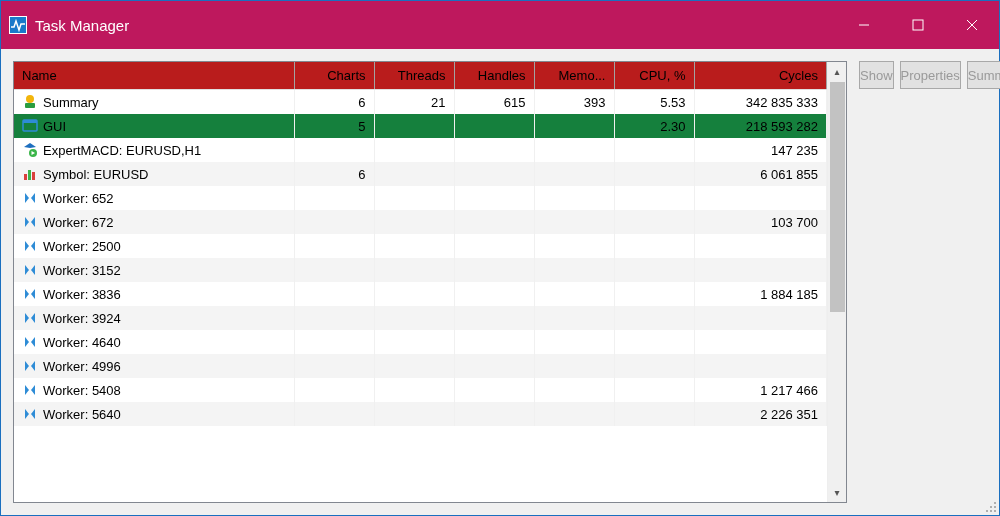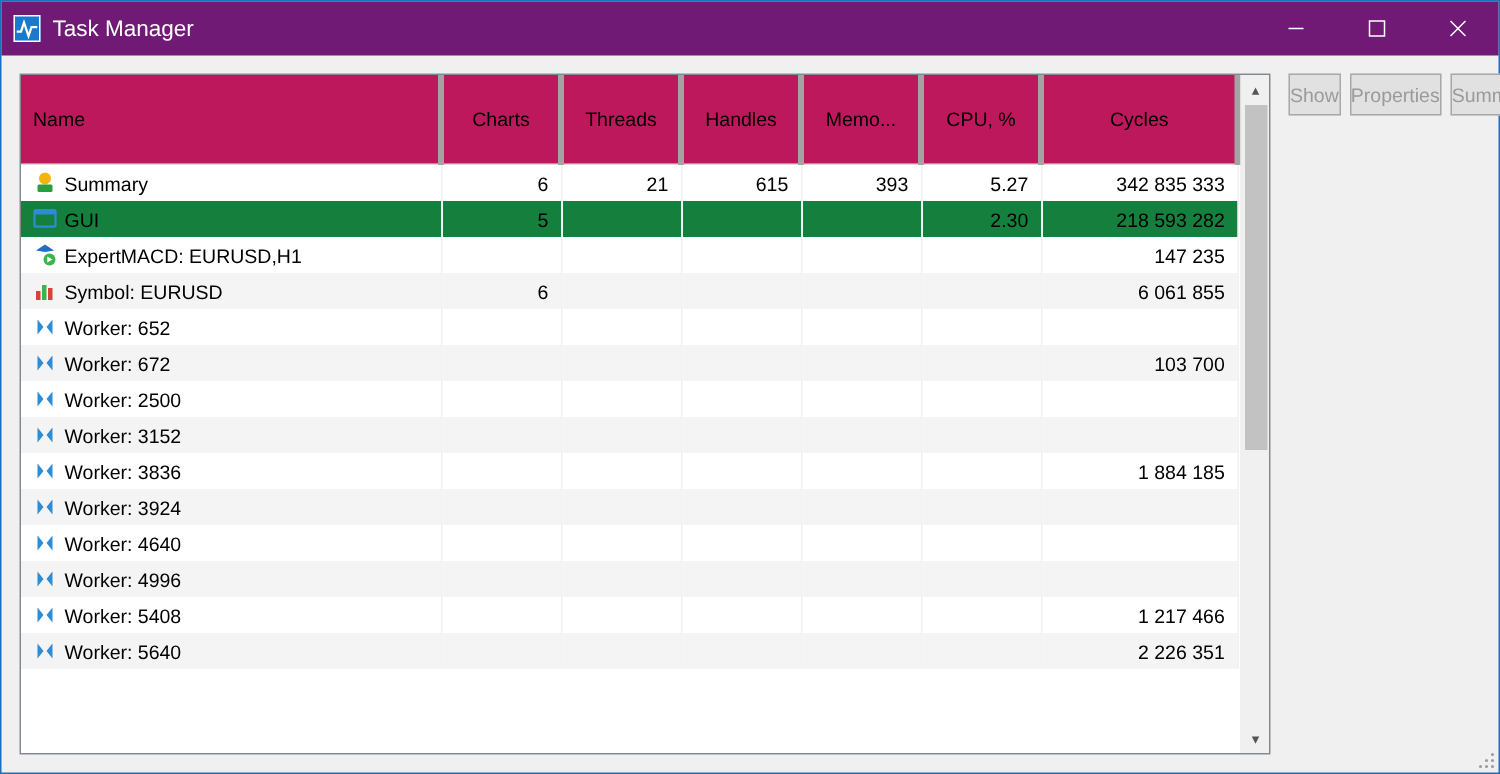--- a/index.html
+++ b/index.html
@@ -4,21 +4,21 @@
 <style>
   * { box-sizing: border-box; }
   html, body { margin: 0; padding: 0; font-family: "Segoe UI", Tahoma, sans-serif; font-size: 13px; }
   .window {
     width: 1000px; height: 516px;
     border: 1px solid #1a6fbf;
     background: #f0f0f0;
     display: flex; flex-direction: column;
   }
   .titlebar {
-    height: 36px; background: #701a75; color: #fff;
+    height: 48px; background: #be185d; color: #fff;
     display: flex; align-items: center; padding: 0 0 0 8px;
   }
   .titlebar .appicon {
     width: 18px; height: 18px; margin-right: 8px;
     background: #1979ca; border: 1px solid #fff;
     display: flex; align-items: center; justify-content: center;
   }
   .titlebar .appicon svg { width: 14px; height: 14px; }
   .titlebar .title { font-size: 15px; flex: 0 0 auto; }
   .titlebar .spacer { flex: 1; }
@@ -30,25 +30,25 @@
   .body {
     flex: 1; display: flex; padding: 12px 12px 12px 12px; gap: 12px;
   }
   .table-wrap {
     flex: 1; border: 1px solid #828790; background: #fff;
     display: flex;
   }
   .table-inner { flex: 1; overflow: hidden; position: relative; }
   table { width: 100%; border-collapse: collapse; table-layout: fixed; }
   thead th {
-    font-weight: normal; text-align: left; padding: 22px 8px;
-    border-right: 4px solid #a3a3a3; border-bottom: 1px solid #e0e0e0;
-    background: #be185d; white-space: nowrap; overflow: hidden; text-overflow: ellipsis;
-  }
-  thead th.num { text-align: center; }
+    font-weight: normal; text-align: left; padding: 6px 8px;
+    border-right: 1px solid #a3a3a3; border-bottom: 1px solid #e0e0e0;
+    background: #b91c1c; white-space: nowrap; overflow: hidden; text-overflow: ellipsis;
+  }
+  thead th.num { text-align: right; }
   tbody td {
     padding: 4px 8px; border-right: 1px solid #f0f0f0;
     white-space: nowrap; overflow: hidden;
   }
   tbody td.num { text-align: right; }
   tbody tr:nth-child(even) td { background: #f4f4f4; }
   tbody tr.selected td { background: #15803d; }
   .name-cell { display: flex; align-items: flex-end; gap: 5px; }
   .row-icon { width: 16px; height: 16px; display: inline-flex; align-items: center; justify-content: center; }
 
@@ -143,21 +143,21 @@
                         <rect x="3" y="9" width="10" height="5" rx="1" fill="#2a9d3f"></rect>
                       </svg>
                     </span>
                     <span>Summary</span>
                   </div>
                 </td>
                 <td class="num">6</td>
                 <td class="num">21</td>
                 <td class="num">615</td>
                 <td class="num">393</td>
-                <td class="num">5.27</td>
+                <td class="num">5.53</td>
                 <td class="num">342 835 333</td>
               </tr>
               <tr class="selected">
                 <td>
                   <div class="name-cell">
                     <span class="row-icon">
                       <svg viewBox="0 0 16 16">
                         <rect x="1" y="2" width="14" height="11" rx="1" fill="none" stroke="#2e8cd6" stroke-width="1.5"></rect>
                         <rect x="1" y="2" width="14" height="3" fill="#2e8cd6"></rect>
                       </svg>

